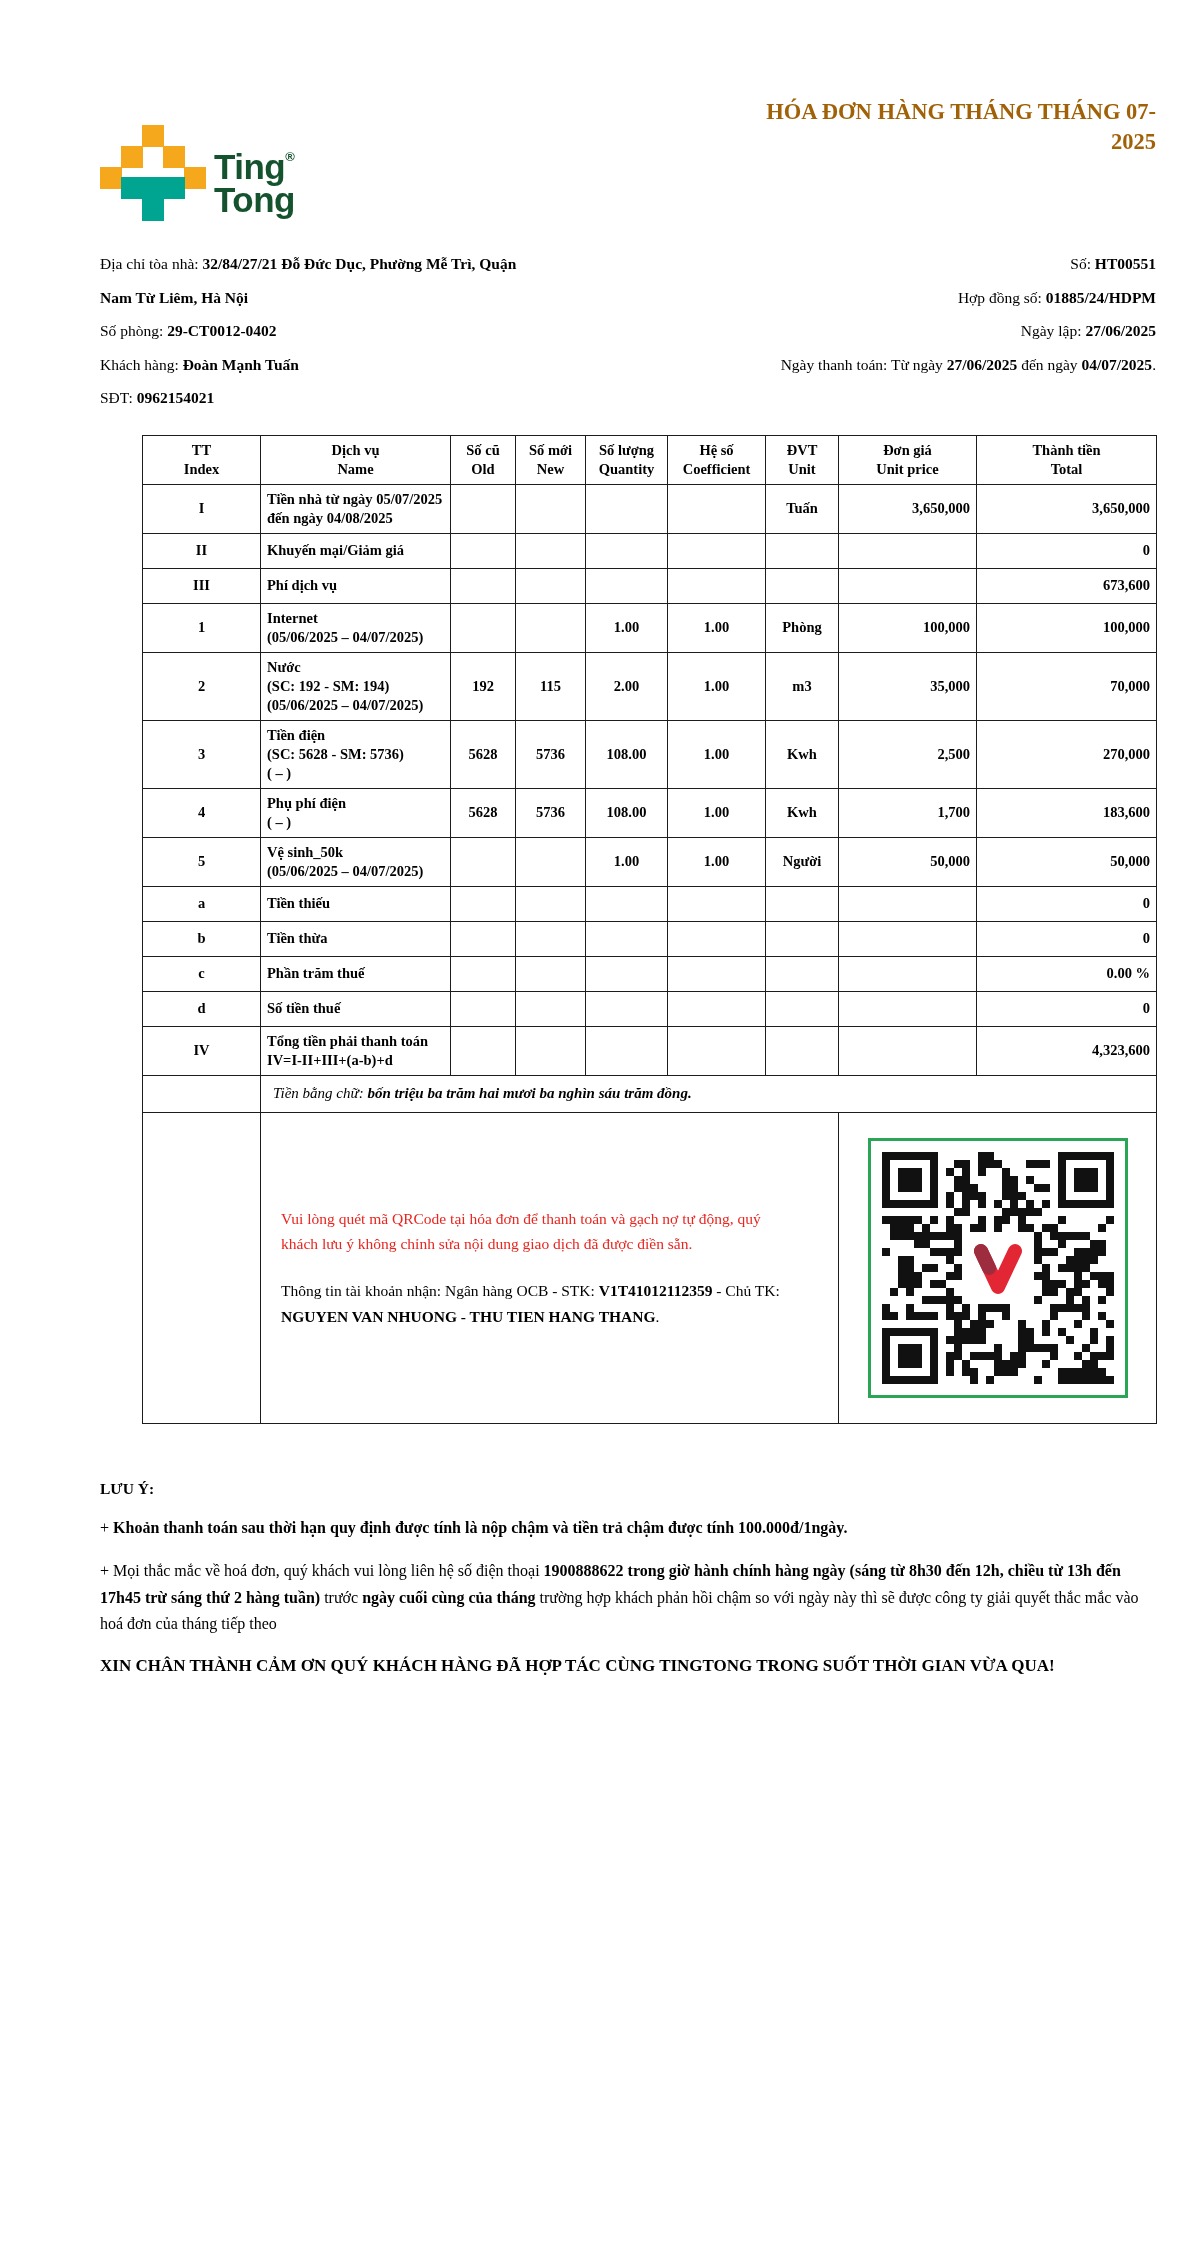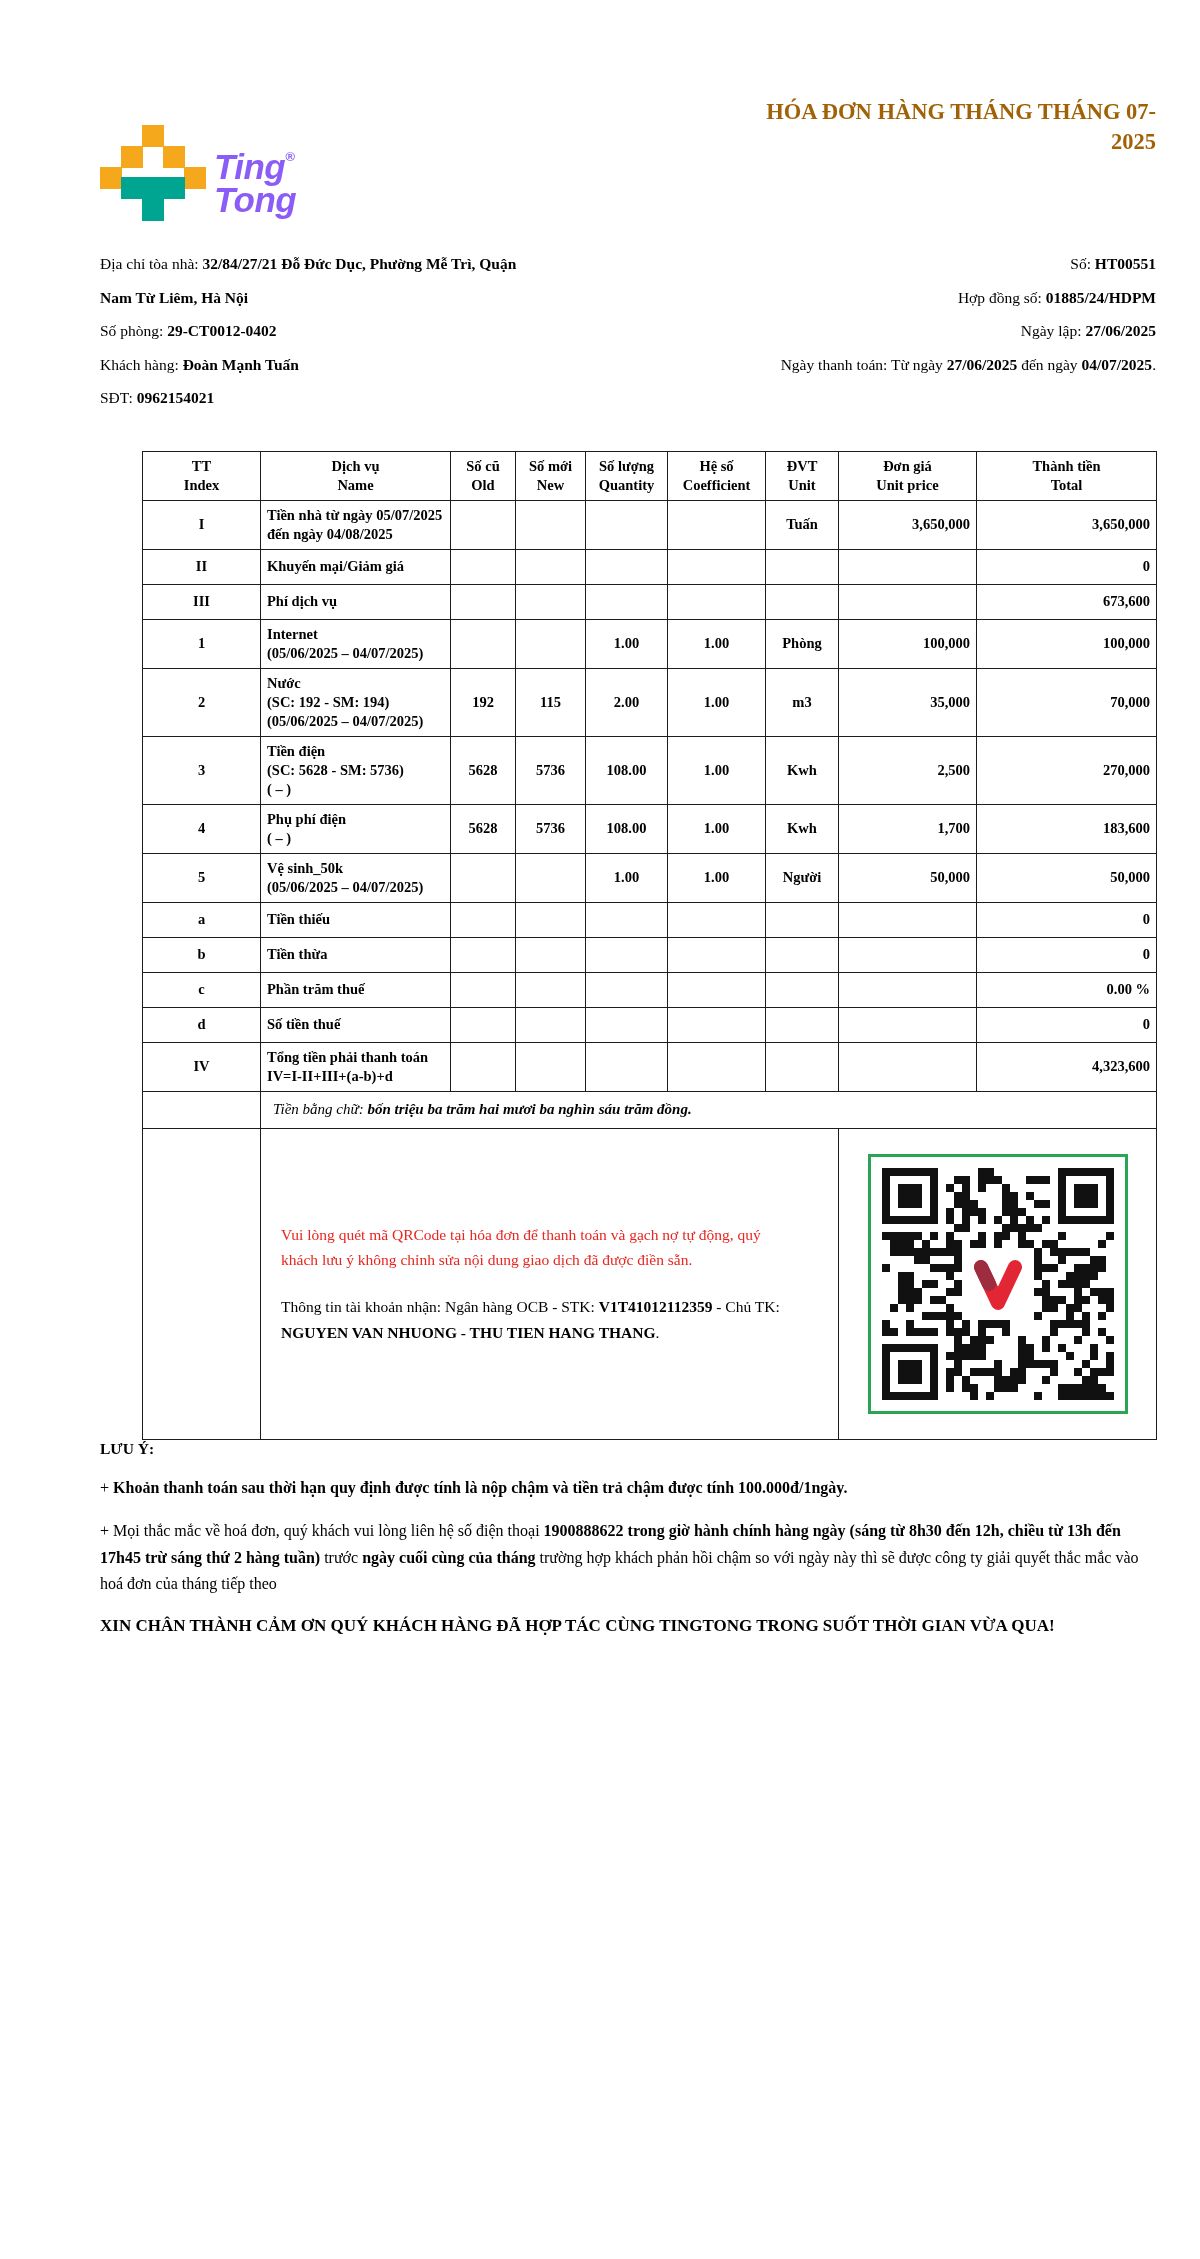--- a/index.html
+++ b/index.html
@@ -19,21 +19,21 @@
   .logo-word sup{font-size:13px;vertical-align:18px;}
   .title{width:520px;text-align:right;font-weight:bold;font-size:22.5px;line-height:30px;margin-top:2px;}
 
   
   .info{margin-top:16px;display:flex;justify-content:space-between;}
   .info-left{width:470px;}
   .info-right{width:640px;text-align:right;}
   .info-line{font-size:15.5px;line-height:33.6px;}
 
   
-  table.inv{border-collapse:collapse;table-layout:fixed;width:1014px;margin-left:42px;margin-top:36px;border-radius:18px;}
+  table.inv{border-collapse:collapse;table-layout:fixed;width:1014px;margin-left:42px;margin-top:20px;border-radius:18px;}
   table.inv th,table.inv td{border:1.5px solid #1c1c1c;font-size:14.5px;vertical-align:middle;
        padding:5px 6px;word-wrap:break-word;}
   table.inv th{font-weight:bold;text-align:center;line-height:19px;padding:5px 2px;}
   table.inv td{height:24px;font-weight:bold;line-height:19px;}
   td.c{text-align:center;}
   td.r{text-align:right;}
   td.name{text-align:left;padding-left:9px;}
   td.price{padding-right:18px;}
   td.total{padding-right:10px;}
   tr.words-row td{height:26px;}
@@ -42,42 +42,42 @@
 
   
   tr.qr-row td{height:290px;font-weight:normal;}
   .qr-text-cell{padding:10px 45px 10px 20px !important;}
   .qr-note-red{font-size:15.5px;line-height:25px;margin:0 0 22px 0;}
   .qr-account{font-size:15.5px;line-height:26px;margin:0;}
   .qr-cell-inner{display:flex;justify-content:center;align-items:center;height:100%;}
   .qr-frame{border:3px solid #2aa455;background:#fff;padding:11px;line-height:0;}
 
   
-  .notes{width:1056px;}
+  .notes{margin-top:56px;width:1056px;}
   .notes-heading{font-weight:bold;font-size:15.5px;}
   .note{font-size:16px;line-height:26.5px;margin-top:17px;}
   .thanks{font-weight:bold;font-size:17px;line-height:27px;margin-top:14px;}
 </style>
 </head>
 <body>
 
 <div class="page">
 
   <div class="header-row">
     <div class="logo">
       <div class="logo-icon">
         <div class="sq y" style="left: 42px; top: 0px; background: rgb(246, 168, 28);"></div>
         <div class="sq y" style="left: 21px; top: 21px; background: rgb(246, 168, 28);"></div>
         <div class="sq y" style="left: 63px; top: 21px; background: rgb(246, 168, 28);"></div>
         <div class="sq y" style="left: 0px; top: 42px; background: rgb(246, 168, 28);"></div>
         <div class="sq y" style="left: 84px; top: 42px; background: rgb(246, 168, 28);"></div>
         <div class="sq t" style="left: 21px; top: 52px; width: 64px; background: rgb(0, 165, 146);"></div>
         <div class="sq t" style="left: 42px; top: 74px; background: rgb(0, 165, 146);"></div>
       </div>
-      <div class="logo-word" style="color: #8b5cf6; font-style: italic;">
+      <div class="logo-word" style="color: #14532d;">
         <div><span>Ting</span><sup>®</sup></div>
         <div>Tong</div>
       </div>
     </div>
     <div class="title" style="color: #a16207;">
       <div>HÓA ĐƠN HÀNG THÁNG THÁNG 07-</div>
       <div>2025</div>
     </div>
   </div>
 

